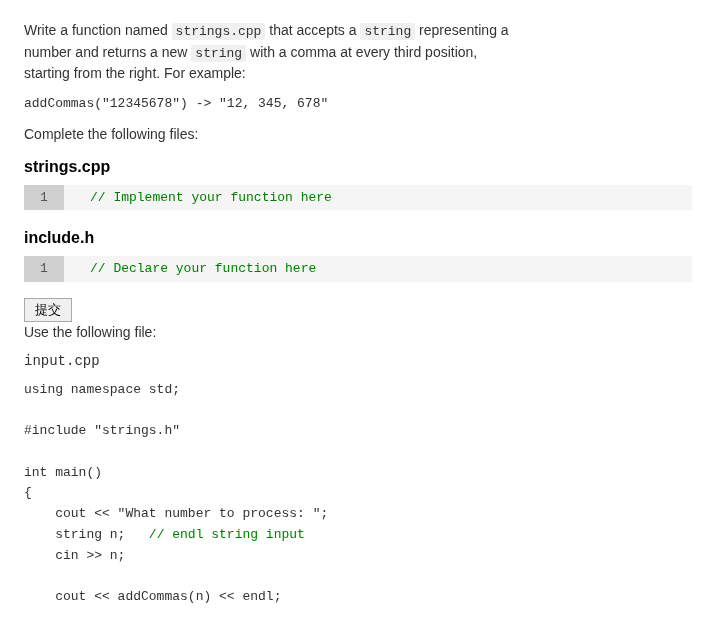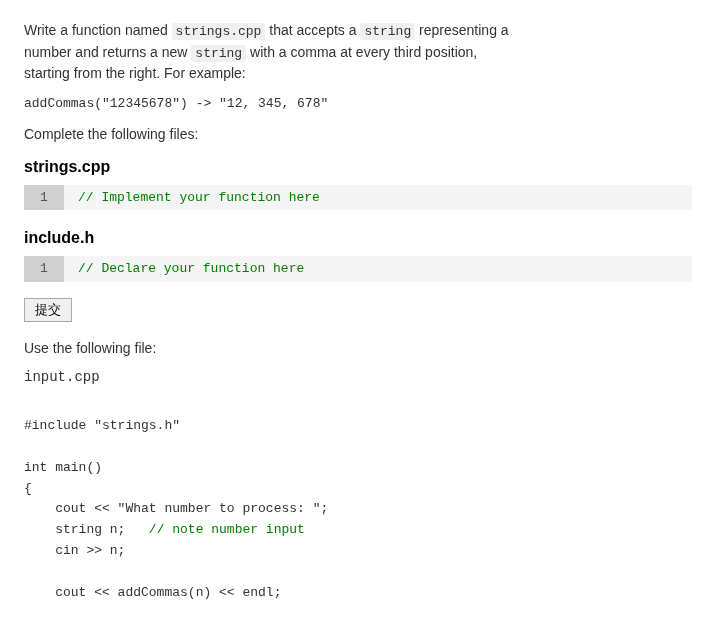--- a/index.html
+++ b/index.html
@@ -60,33 +60,33 @@
       background: #d0d0d0;
       color: #555;
       padding: 3px 8px;
       min-width: 40px;
       text-align: center;
       font-size: 13px;
       user-select: none;
       flex-shrink: 0;
     }
     .code-content {
-      padding: 3px 14px;
+      padding: 3px 26px;
       color: #008000;
       font-size: 13px;
       flex: 1;
     }
     .submit-btn {
       display: inline-block;
       background: #f0f0f0;
       border: 1px solid #aaa;
       padding: 2px 10px;
       font-size: 13px;
       cursor: pointer;
-      margin-bottom: 16px;
+      margin-bottom: 0;
       font-family: Arial, sans-serif;
     }
     .use-following {
       font-size: 14px;
       color: #333;
       margin-bottom: 8px;
     }
     .client-filename {
       font-size: 14px;
       color: #333;
@@ -131,27 +131,28 @@
   <div class="code-content">// Declare your function here</div>
 </div>
 
 <button class="submit-btn">提交</button>
 
 <p class="use-following">Use the following file:</p>
 
 <p class="client-filename">input.cpp</p>
 
 <div class="client-code">
+  <div>using namespace std;</div>
   <div>&nbsp;</div>
   <div>#include "strings.h"</div>
   <div>&nbsp;</div>
   <div>int main()</div>
   <div>{</div>
   <div>&nbsp;&nbsp;&nbsp;&nbsp;cout &lt;&lt; "What number to process: ";</div>
-  <div>&nbsp;&nbsp;&nbsp;&nbsp;string n;&nbsp;&nbsp;&nbsp;<span class="comment">// note number input</span></div>
+  <div>&nbsp;&nbsp;&nbsp;&nbsp;string n;&nbsp;&nbsp;&nbsp;<span class="comment">// endl string input</span></div>
   <div>&nbsp;&nbsp;&nbsp;&nbsp;cin &gt;&gt; n;</div>
   <div>&nbsp;</div>
   <div>&nbsp;&nbsp;&nbsp;&nbsp;cout &lt;&lt; addCommas(n) &lt;&lt; endl;</div>
 
 </div>
 
 
 
 
 </body></html>

